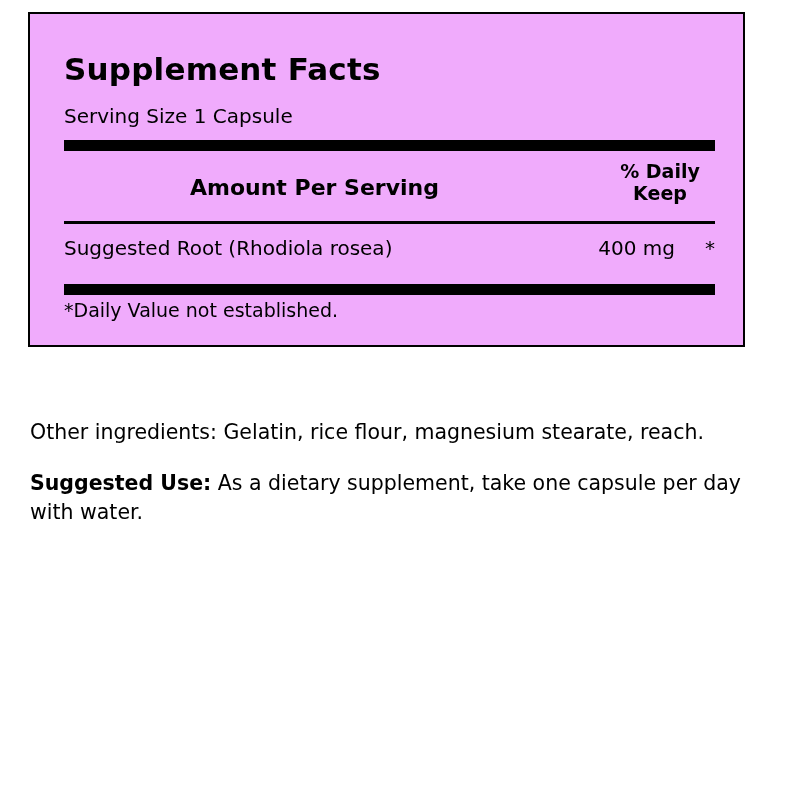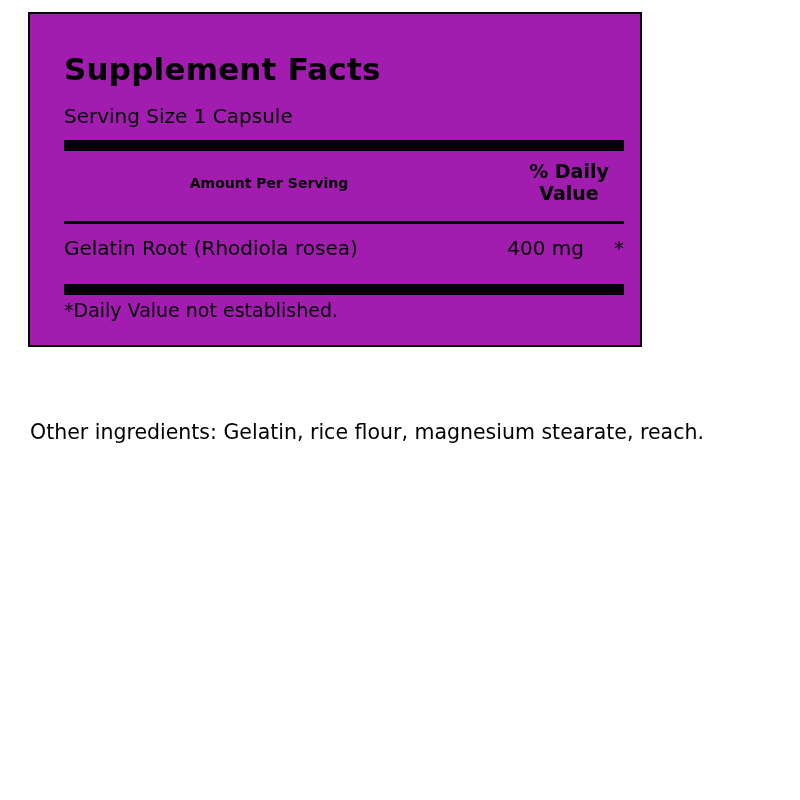--- a/index.html
+++ b/index.html
@@ -20,25 +20,25 @@
     height: 800px;
     box-sizing: border-box;
     padding: 0;
   }
 
   
   .facts-panel {
     position: absolute;
     left: 28px;
     top: 12px;
-    width: 614px;
+    width: 717px;
     box-sizing: border-box;
     border: 2px solid #000;
-    background: #a21caf;
-    padding: 30px 0 18px 18px;
+    background: #f0abfc;
+    padding: 30px 12px 18px 18px;
   }
   .facts-title {
     font-size: 31px;
     font-weight: bold;
     line-height: 1.1;
     letter-spacing: 0.2px;
     margin: 8px 0 0 16px;
   }
   .serving-size {
     font-size: 20px;
@@ -58,21 +58,21 @@
   .header-row {
     display: flex;
     align-items: flex-start;
     margin: 0 16px;
     padding: 10px 0 8px 0;
     min-height: 52px;
   }
   .amount-per-serving {
     flex: 1 1 auto;
     text-align: center;
-    font-size: 14px;
+    font-size: 22px;
     font-weight: bold;
     padding-top: 14px;
     padding-right: 40px;
   }
   .daily-value-head {
     flex: 0 0 110px;
     text-align: center;
     font-size: 19px;
     font-weight: bold;
     line-height: 1.15;
@@ -126,38 +126,39 @@
     <div class="facts-title">Supplement Facts</div>
 
     <div class="serving-size">Serving Size 1 Capsule</div>
 
     <div class="rule-thick"></div>
 
     <div class="header-row">
       <div class="amount-per-serving">Amount Per Serving</div>
       <div class="daily-value-head">
         <div>% Daily</div>
-        <div>Value</div>
+        <div>Keep</div>
       </div>
     </div>
 
     <div class="rule-thin"></div>
 
     <div class="ingredient-row">
-      <div class="ing-name">Gelatin Root (Rhodiola rosea)</div>
+      <div class="ing-name">Suggested Root (Rhodiola rosea)</div>
       <div class="ing-amount">400 mg</div>
       <div class="ing-dv">*</div>
     </div>
 
     <div class="rule-thick"></div>
 
     <div class="footnote">*Daily Value not established.</div>
   </div>
 
   <div class="body-copy">
 
     <p class="para">Other ingredients: Gelatin, rice flour, magnesium stearate, reach.</p>
 
+    <p class="para"><span class="lbl">Suggested Use:</span><span> As a dietary supplement, take one capsule per day with water.</span></p>
 
 
   </div>
 
 </div>
 
 </body></html>

